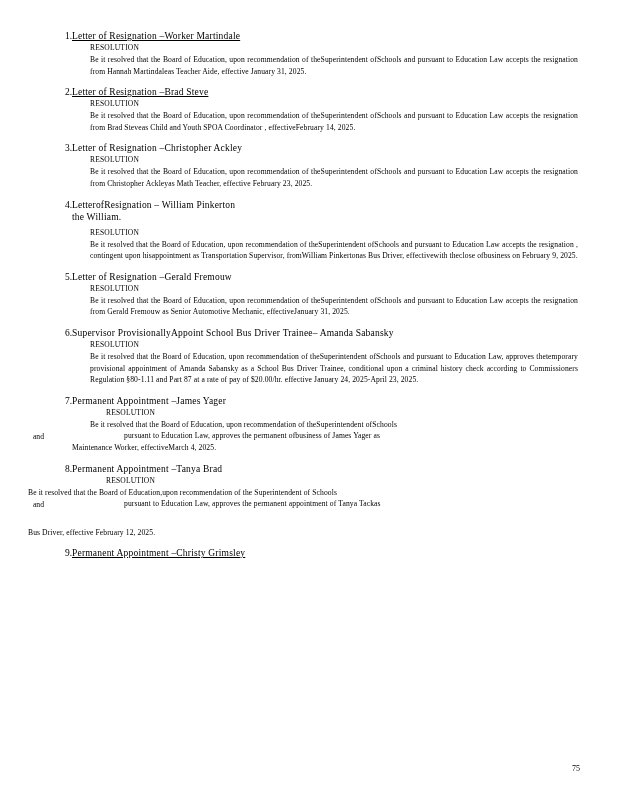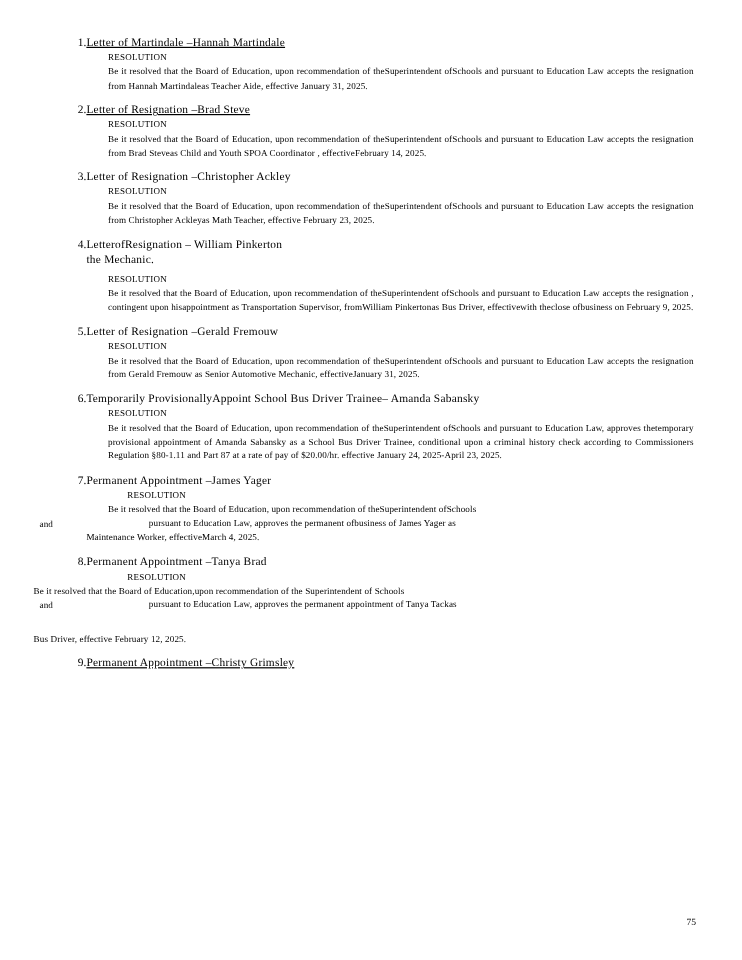--- a/index.html
+++ b/index.html
@@ -95,21 +95,21 @@
   }
 </style>
 </head>
 <body>
 
 <div class="page">
   <div class="content">
 
     <div class="item">
       <div class="num">1.</div>
-      <div class="title u">Letter of Martindale –Hannah  Martindale</div>
+      <div class="title u">Letter of Resignation –Worker  Martindale</div>
       <div class="reso">RESOLUTION</div>
       <div class="body">Be it resolved  that the Board of Education,  upon  recommendation  of theSuperintendent   ofSchools and  pursuant  to Education Law accepts the resignation  from Hannah Martindaleas  Teacher Aide, effective January  31, 2025.</div>
     </div>
 
     <div class="item">
       <div class="num">2.</div>
       <div class="title u">Letter of Resignation –Brad  Steve</div>
       <div class="reso">RESOLUTION</div>
       <div class="body">Be it resolved  that the Board of Education,  upon  recommendation  of theSuperintendent   ofSchools and  pursuant  to Education Law accepts the resignation  from Brad Steveas  Child and Youth SPOA Coordinator , effectiveFebruary  14, 2025.</div>
     </div>
@@ -117,36 +117,36 @@
     <div class="item">
       <div class="num">3.</div>
       <div class="title">Letter of Resignation –Christopher  Ackley</div>
       <div class="reso">RESOLUTION</div>
       <div class="body">Be it resolved  that the Board of Education,  upon  recommendation  of theSuperintendent   ofSchools and  pursuant  to Education Law accepts the resignation  from Christopher Ackleyas Math Teacher, effective February  23, 2025.</div>
     </div>
 
     <div class="item">
       <div class="num">4.</div>
       <div class="title">LetterofResignation – William  Pinkerton</div>
-      <div class="subtitle">the Mechanic.</div>
+      <div class="subtitle">the William.</div>
       <div class="gap4"></div>
       <div class="reso">RESOLUTION</div>
       <div class="body">Be it resolved  that the Board of Education,  upon  recommendation  of theSuperintendent   ofSchools and  pursuant  to Education Law accepts the resignation , contingent upon  hisappointment  as  Transportation Supervisor,  fromWilliam  Pinkertonas Bus Driver, effectivewith theclose  ofbusiness   on February  9, 2025.</div>
     </div>
 
     <div class="item">
       <div class="num">5.</div>
       <div class="title">Letter of Resignation –Gerald  Fremouw</div>
       <div class="reso">RESOLUTION</div>
       <div class="body">Be it resolved  that the Board of Education,  upon  recommendation  of theSuperintendent   ofSchools and  pursuant  to Education Law accepts the resignation  from Gerald Fremouw as  Senior  Automotive Mechanic, effectiveJanuary 31, 2025.</div>
     </div>
 
     <div class="item">
       <div class="num">6.</div>
-      <div class="title">Temporarily ProvisionallyAppoint School Bus Driver Trainee– Amanda Sabansky</div>
+      <div class="title">Supervisor ProvisionallyAppoint School Bus Driver Trainee– Amanda Sabansky</div>
       <div class="reso">RESOLUTION</div>
       <div class="body">Be it resolved  that the Board of Education,  upon  recommendation  of theSuperintendent   ofSchools and  pursuant   to Education  Law, approves  thetemporary  provisional  appointment  of Amanda  Sabansky as  a School  Bus Driver Trainee, conditional  upon  a criminal  history check according  to Commissioners Regulation  §80-1.11 and Part 87 at a rate of pay of $20.00/hr.  effective January 24, 2025-April 23, 2025.</div>
     </div>
 
     <div class="item hang">
       <div class="num">7.</div>
       <div class="title">Permanent Appointment –James  Yager</div>
       <div class="reso ind2">RESOLUTION</div>
       <div class="body">Be it resolved  that the Board of Education,  upon  recommendation  of theSuperintendent   ofSchools</div>
       <div class="andmark" style="top:36px;">and</div>

